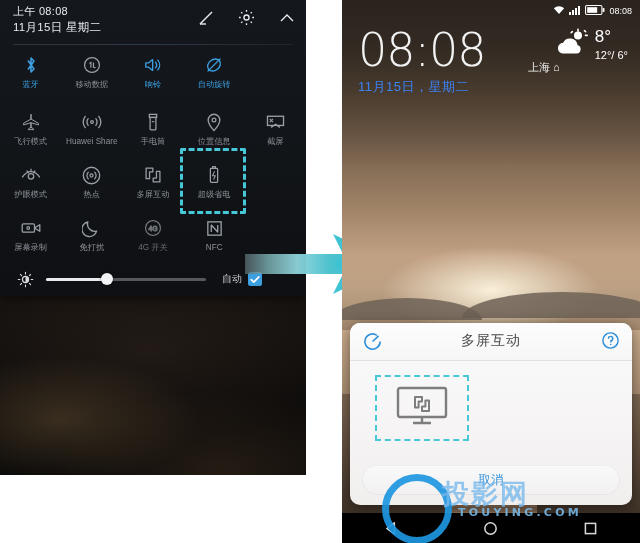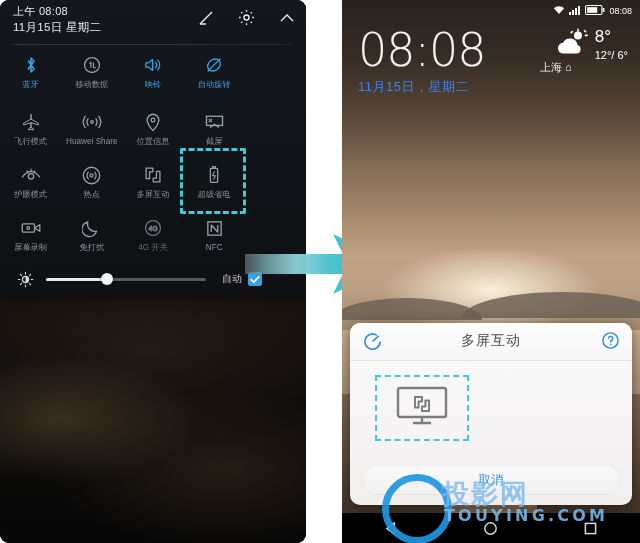--- a/index.html
+++ b/index.html
@@ -1,22 +1,22 @@
 <!DOCTYPE html>
 <html><head>
 <meta charset="utf-8">
 <style>
   html,body{margin:0;padding:0;background:#fff;}
   body{width:640px;height:543px;overflow:hidden;
        font-family:"Liberation Sans","DejaVu Sans",sans-serif;}
   .stage{position:relative;width:640px;height:543px;background:#ffffff;overflow:hidden;}
 
   
-  .phoneL{position:absolute;left:0;top:0;width:306px;height:543px;overflow:hidden;
-          background:#0a0a0c;border-radius:9px;}
+  .phoneL{position:absolute;left:0;top:0;width:306px;height:475px;overflow:hidden;
+          background:#0a0a0c;}
   .phoneL .wallL{position:absolute;left:0;top:0;width:306px;height:543px;
      background:
        radial-gradient(ellipse 200px 90px at 60px 420px, rgba(120,95,60,.40), rgba(0,0,0,0) 70%),
        radial-gradient(ellipse 230px 110px at 220px 470px, rgba(95,70,45,.30), rgba(0,0,0,0) 72%),
        radial-gradient(ellipse 260px 120px at 150px 350px, rgba(60,45,35,.35), rgba(0,0,0,0) 75%),
        linear-gradient(180deg,#191512 0%,#221b15 28%,#171310 55%,#0d0b0a 78%,#070707 100%);
   }
   .panel{position:absolute;left:0;top:0;width:306px;height:296px;
          background:linear-gradient(180deg,#14171d 0%,#121519 45%,#0e1013 100%);
          box-shadow:0 2px 10px rgba(0,0,0,.6);}
@@ -83,21 +83,21 @@
         clip-path:polygon(34% 0%, 66% 0%, 104% 100%, -4% 100%);}
   .rail{position:absolute;background:#2d2218;}
   .water{position:absolute;left:0;top:0;width:298px;height:64px;
          background:linear-gradient(180deg,#c9ab8c,#a98d71);}
   .lockTop{position:absolute;left:0;top:0;width:298px;height:150px;}
   .sbar{position:absolute;right:8px;top:5px;display:flex;align-items:center;gap:4px;
         color:#fff;font-size:9px;}
   .bigclock{position:absolute;left:16px;top:26px;color:#f2f2f2;font-size:46px;
             font-weight:200;letter-spacing:-1px;line-height:48px;
             font-family:"DejaVu Sans",sans-serif;}
-  .city{position:absolute;left:198px;top:60px;color:#efefef;font-size:11px;}
+  .city{position:absolute;left:186px;top:60px;color:#efefef;font-size:11px;}
   .dateline{position:absolute;left:16px;top:78px;color:#3b82f6;font-size:13px;letter-spacing:.5px;}
   .wx{position:absolute;right:12px;top:28px;display:flex;align-items:flex-start;gap:5px;}
   .wxT{color:#fff;font-size:17px;line-height:17px;}
   .wxR{color:#fff;font-size:11px;line-height:15px;margin-top:3px;}
 
   
   .dlg{position:absolute;left:8px;top:323px;width:282px;height:182px;border-radius:10px;
        background:linear-gradient(180deg,#fbfbfb 0%,#f6f4f4 55%,#f1eeee 100%);
        box-shadow:0 3px 14px rgba(0,0,0,.45);overflow:hidden;}
   .dlg-hdr{position:relative;height:37px;border-bottom:1px solid #e2e0e0;
@@ -117,22 +117,22 @@
 
   .navbar{position:absolute;left:0;bottom:0;width:298px;height:30px;background:#000;
           display:flex;align-items:center;justify-content:space-around;}
   .navbar svg{display:block;}
 
   .wm{position:absolute;left:378px;top:472px;width:260px;height:62px;pointer-events:none;}
   .wm .wmtext{position:absolute;left:64px;top:4px;color:rgba(120,185,235,.80);
               font-size:27px;font-weight:bold;letter-spacing:2px;
               font-family:"DejaVu Sans",sans-serif;}
   .wm .wmsub{position:absolute;left:66px;top:34px;color:rgba(120,185,235,.88);
-             font-size:16px;font-weight:bold;letter-spacing:3.2px;
-             font-family:"DejaVu Sans",sans-serif;}
+             font-size:11px;font-weight:bold;letter-spacing:3.2px;
+             font-family:"DejaVu Sans",sans-serif;padding-left:14px;}
   .wm .wmring{position:absolute;left:4px;top:2px;width:56px;height:56px;border-radius:50%;
               border:7px solid rgba(30,150,225,.92);}
   .gap{position:absolute;left:306px;top:0;width:36px;height:543px;background:#fff;}
 </style>
 </head>
 <body>
 
 <div class="stage">
 
   <div class="phoneL">
@@ -223,20 +223,30 @@
               <svg width="22" height="18" viewBox="0 0 24 18" fill="none">
                   <circle cx="12" cy="9" r="1.5" stroke-width="1.3"></circle>
                   <path d="M7.8 5.4a6 6 0 0 0 0 7.2M16.2 5.4a6 6 0 0 1 0 7.2" stroke-width="1.4" stroke-linecap="round"></path>
                   <path d="M4.6 2.8a10.6 10.6 0 0 0 0 12.4M19.4 2.8a10.6 10.6 0 0 1 0 12.4" stroke-width="1.4" stroke-linecap="round"></path>
                 </svg>
             </span>
             <span class="lb">Huawei Share</span>
           </div>
           <div class="tile off">
             <span class="ic">
+              <svg width="14" height="20" viewBox="0 0 14 22" fill="none">
+                  <rect x="3" y="2.6" width="8" height="3.4" stroke-width="1.4"></rect>
+                  <path d="M3.8 6 h6.4 v12.6 a1 1 0 0 1-1 1 h-4.4 a1 1 0 0 1-1-1z" stroke-width="1.4"></path>
+                  <path d="M5.6 10.6h2.8" stroke-width="1.2"></path>
+                </svg>
+            </span>
+            <span class="lb">手电筒</span>
+          </div>
+          <div class="tile off">
+            <span class="ic">
               <svg width="18" height="21" viewBox="0 0 18 22" fill="none">
                   <path d="M9 2.4c-3.4 0-6.1 2.7-6.1 6.1 0 4.5 6.1 11 6.1 11s6.1-6.5 6.1-11c0-3.4-2.7-6.1-6.1-6.1z" stroke-width="1.4"></path>
                   <circle cx="9" cy="8.4" r="2" stroke-width="1.3"></circle>
                 </svg>
             </span>
             <span class="lb">位置信息</span>
           </div>
           <div class="tile off">
             <span class="ic">
               <svg width="21" height="18" viewBox="0 0 22 18" fill="none">

